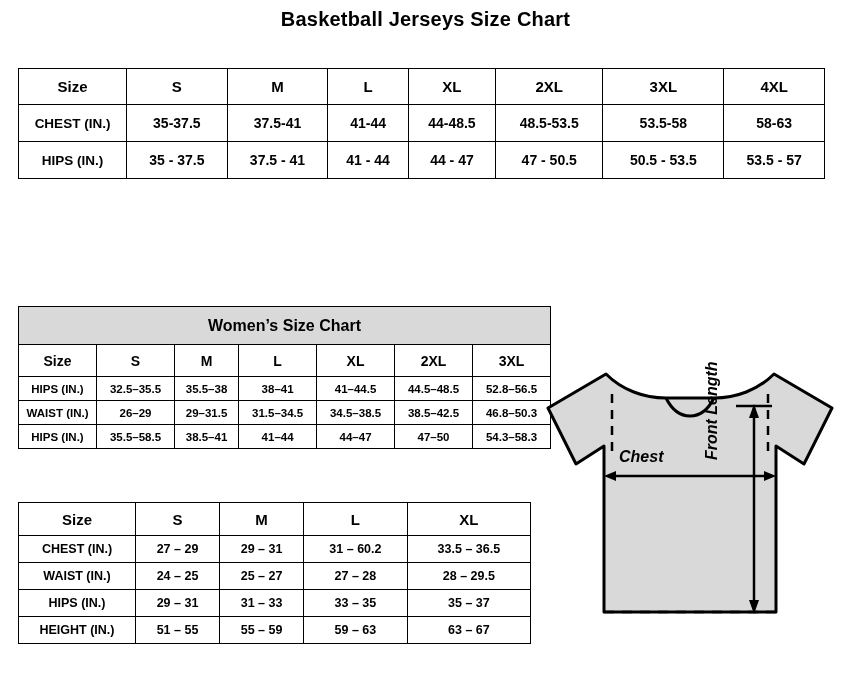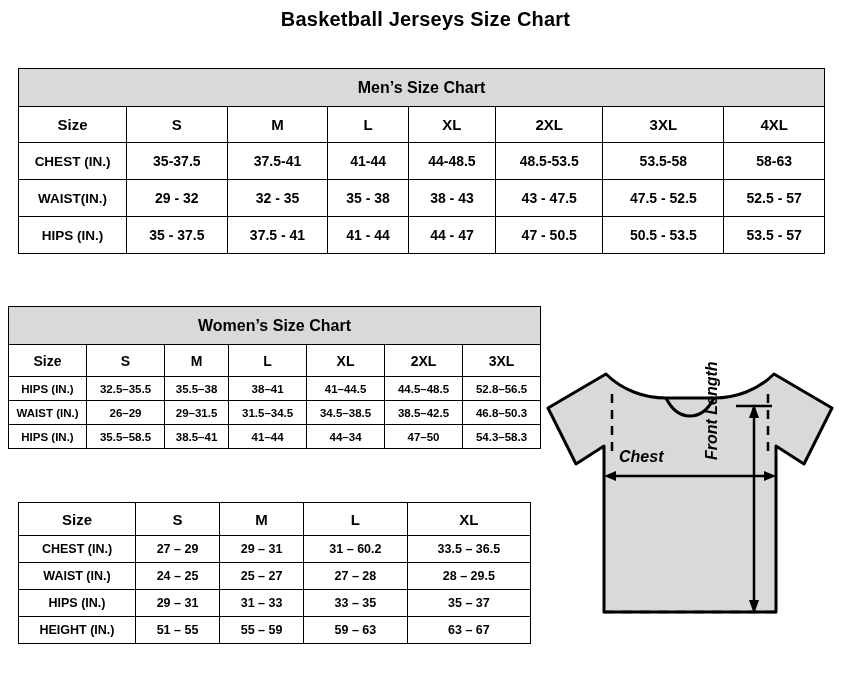--- a/index.html
+++ b/index.html
@@ -58,21 +58,21 @@
   #mens-table { width: 807px; }
   #mens-table .caption-cell { font-size: 16px; height: 38px; }
   #mens-table .head-row td { font-size: 15px; height: 36px; }
   #mens-table tbody td { font-size: 14px; height: 37px; }
   #mens-table td.rowlabel { font-size: 13.5px; }
   #mens-table col.c0 { width: 108px; }
 
   
   #womens-wrap {
     position: absolute;
-    left: 8px;
+    left: 18px;
     top: 298px;
     width: 571px;
   }
   #womens-table { width: 533px; }
   #womens-table .caption-cell { font-size: 16px; height: 38px; }
   #womens-table .head-row td { font-size: 14px; height: 32px; }
   #womens-table tbody td { font-size: 11.5px; height: 24px; }
   #womens-table td.rowlabel { font-size: 11.5px; }
   #womens-table col.c0 { width: 78px; }
 
@@ -134,23 +134,20 @@
         <col class="c0">
           <col>
           <col>
           <col>
           <col>
           <col>
           <col>
           <col>
       </colgroup>
       <tbody>
-        <tr>
-          <td class="caption-cell" colspan="8">Men’s Size Chart</td>
-        </tr>
         <tr class="head-row">
           <td>Size</td>
           <td>S</td>
           <td>M</td>
           <td>L</td>
           <td>XL</td>
           <td>2XL</td>
           <td>3XL</td>
           <td>4XL</td>
         </tr>
@@ -158,30 +155,20 @@
           <td class="rowlabel">CHEST (IN.)</td>
           <td>35-37.5</td>
           <td>37.5-41</td>
           <td>41-44</td>
           <td>44-48.5</td>
           <td>48.5-53.5</td>
           <td>53.5-58</td>
           <td>58-63</td>
         </tr>
         <tr>
-          <td class="rowlabel">WAIST(IN.)</td>
-          <td>29 - 32</td>
-          <td>32 - 35</td>
-          <td>35 - 38</td>
-          <td>38 - 43</td>
-          <td>43 - 47.5</td>
-          <td>47.5 - 52.5</td>
-          <td>52.5 - 57</td>
-        </tr>
-        <tr>
           <td class="rowlabel">HIPS (IN.)</td>
           <td>35 - 37.5</td>
           <td>37.5 - 41</td>
           <td>41 - 44</td>
           <td>44 - 47</td>
           <td>47 - 50.5</td>
           <td>50.5 - 53.5</td>
           <td>53.5 - 57</td>
         </tr>
       </tbody>
@@ -228,21 +215,21 @@
           <td>31.5–34.5</td>
           <td>34.5–38.5</td>
           <td>38.5–42.5</td>
           <td>46.8–50.3</td>
         </tr>
         <tr>
           <td class="rowlabel">HIPS  (IN.)</td>
           <td>35.5–58.5</td>
           <td>38.5–41</td>
           <td>41–44</td>
-          <td>44–34</td>
+          <td>44–47</td>
           <td>47–50</td>
           <td>54.3–58.3</td>
         </tr>
       </tbody>
     </table>
   </div>
 
   <div id="youth-wrap">
     <table class="chart" id="youth-table">
       <colgroup>

